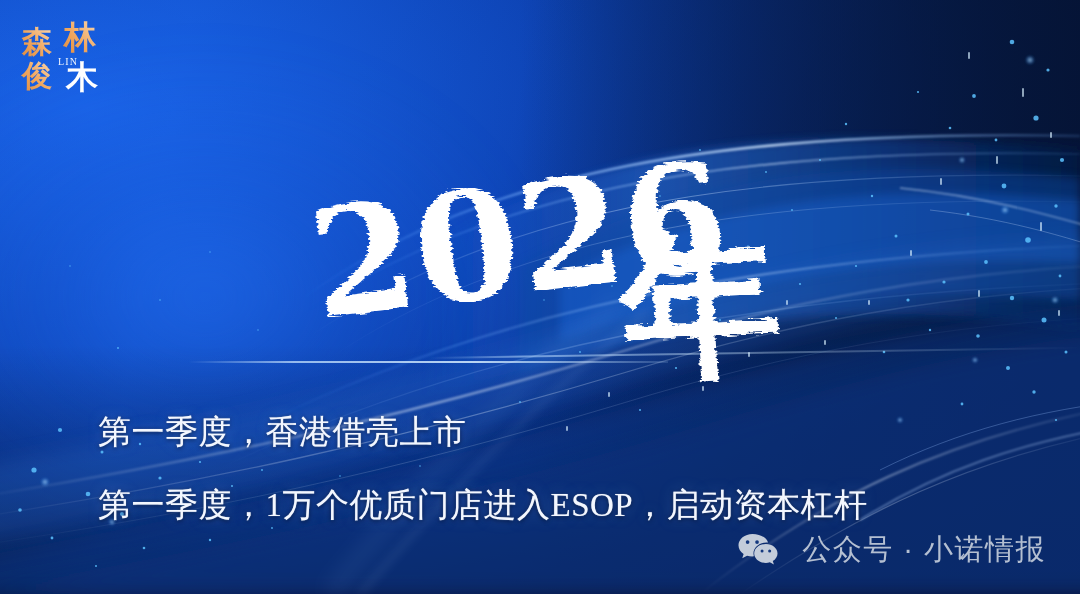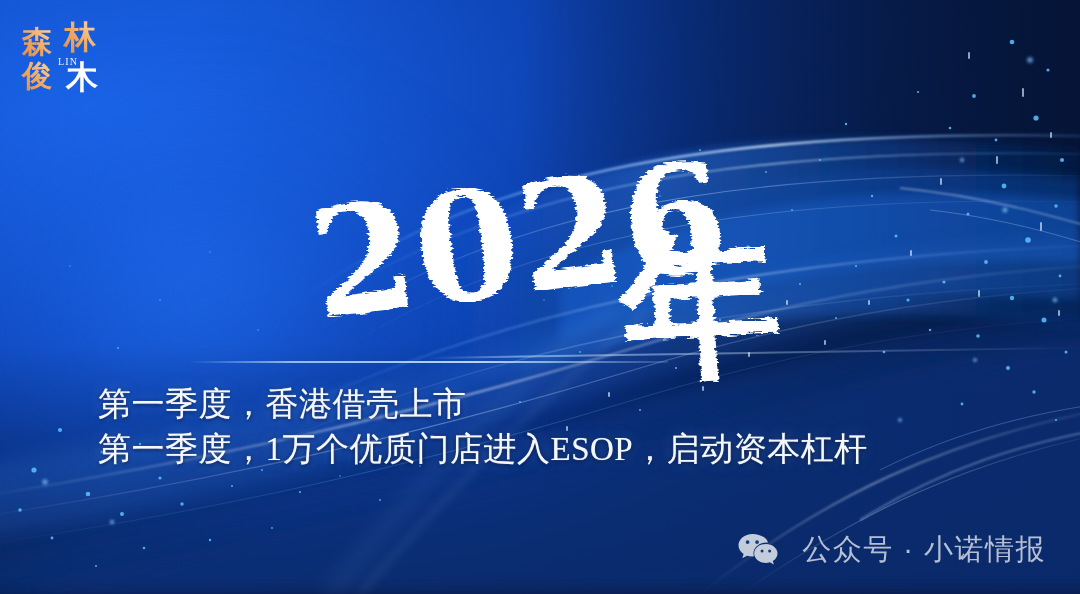--- a/index.html
+++ b/index.html
@@ -129,20 +129,21 @@
     color: #f3f7ff;
     font-family: "Liberation Serif", "DejaVu Serif", serif;
     font-size: 33px;
     line-height: 45px;
     letter-spacing: 0.5px;
     white-space: nowrap;
     text-shadow:
       0 0 1px rgba(255,255,255,0.55),
       0 1px 4px rgba(2,14,42,0.85),
       0 0 14px rgba(120,175,255,0.35);
+    margin-top: 28px;
   }
 
   
   .watermark {
     position: absolute;
     right: 34px;
     bottom: 24px;
     display: flex;
     align-items: center;
     gap: 23px;

